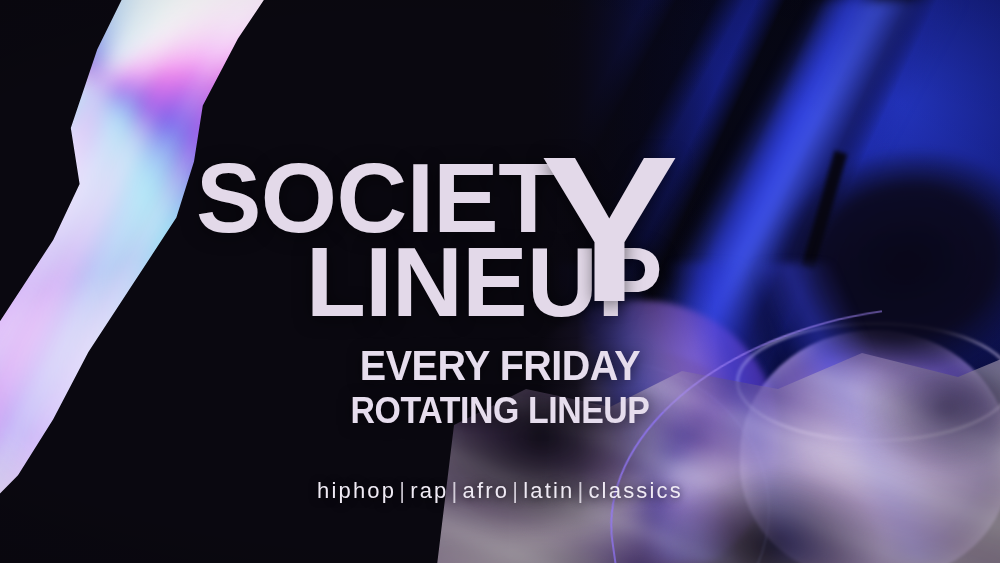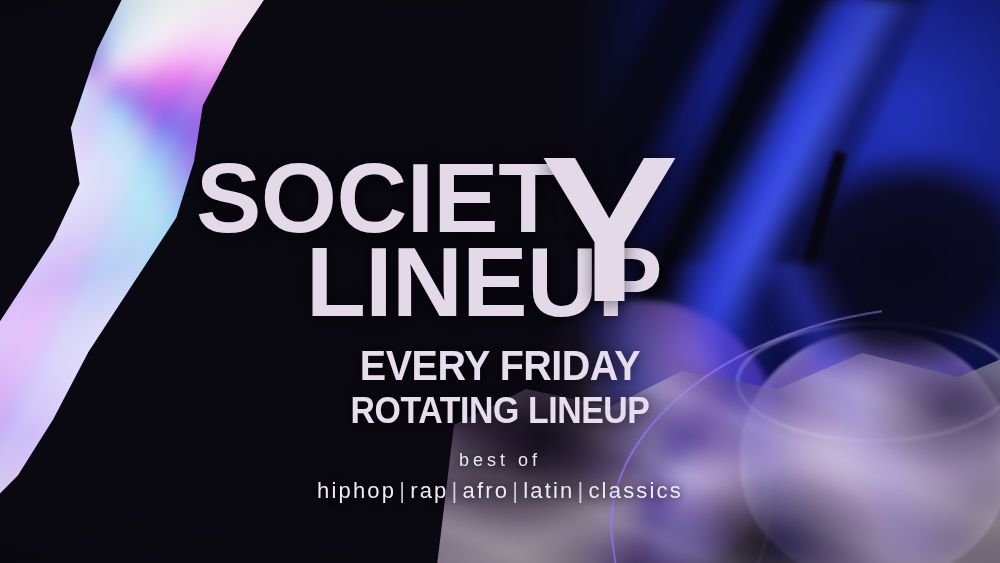--- a/index.html
+++ b/index.html
@@ -360,20 +360,19 @@
     <div class="wordmark">
       <div class="wm-row wm-line1">SOCIET</div>
       <div class="wm-row wm-line2">LINEUP</div>
       <div class="wm-bigY">Y</div>
     </div>
 
     <div class="sub1">EVERY FRIDAY</div>
 
     <div class="sub2">ROTATING LINEUP</div>
 
-    <div class="bestof">best of</div>
 
     <div class="genres">
       <span>hiphop</span><span class="sep">|</span><span>rap</span><span class="sep">|</span><span>afro</span><span class="sep">|</span><span>latin</span><span class="sep">|</span><span>classics</span>
     </div>
 
   </div>
 </div>
 
 </body></html>

